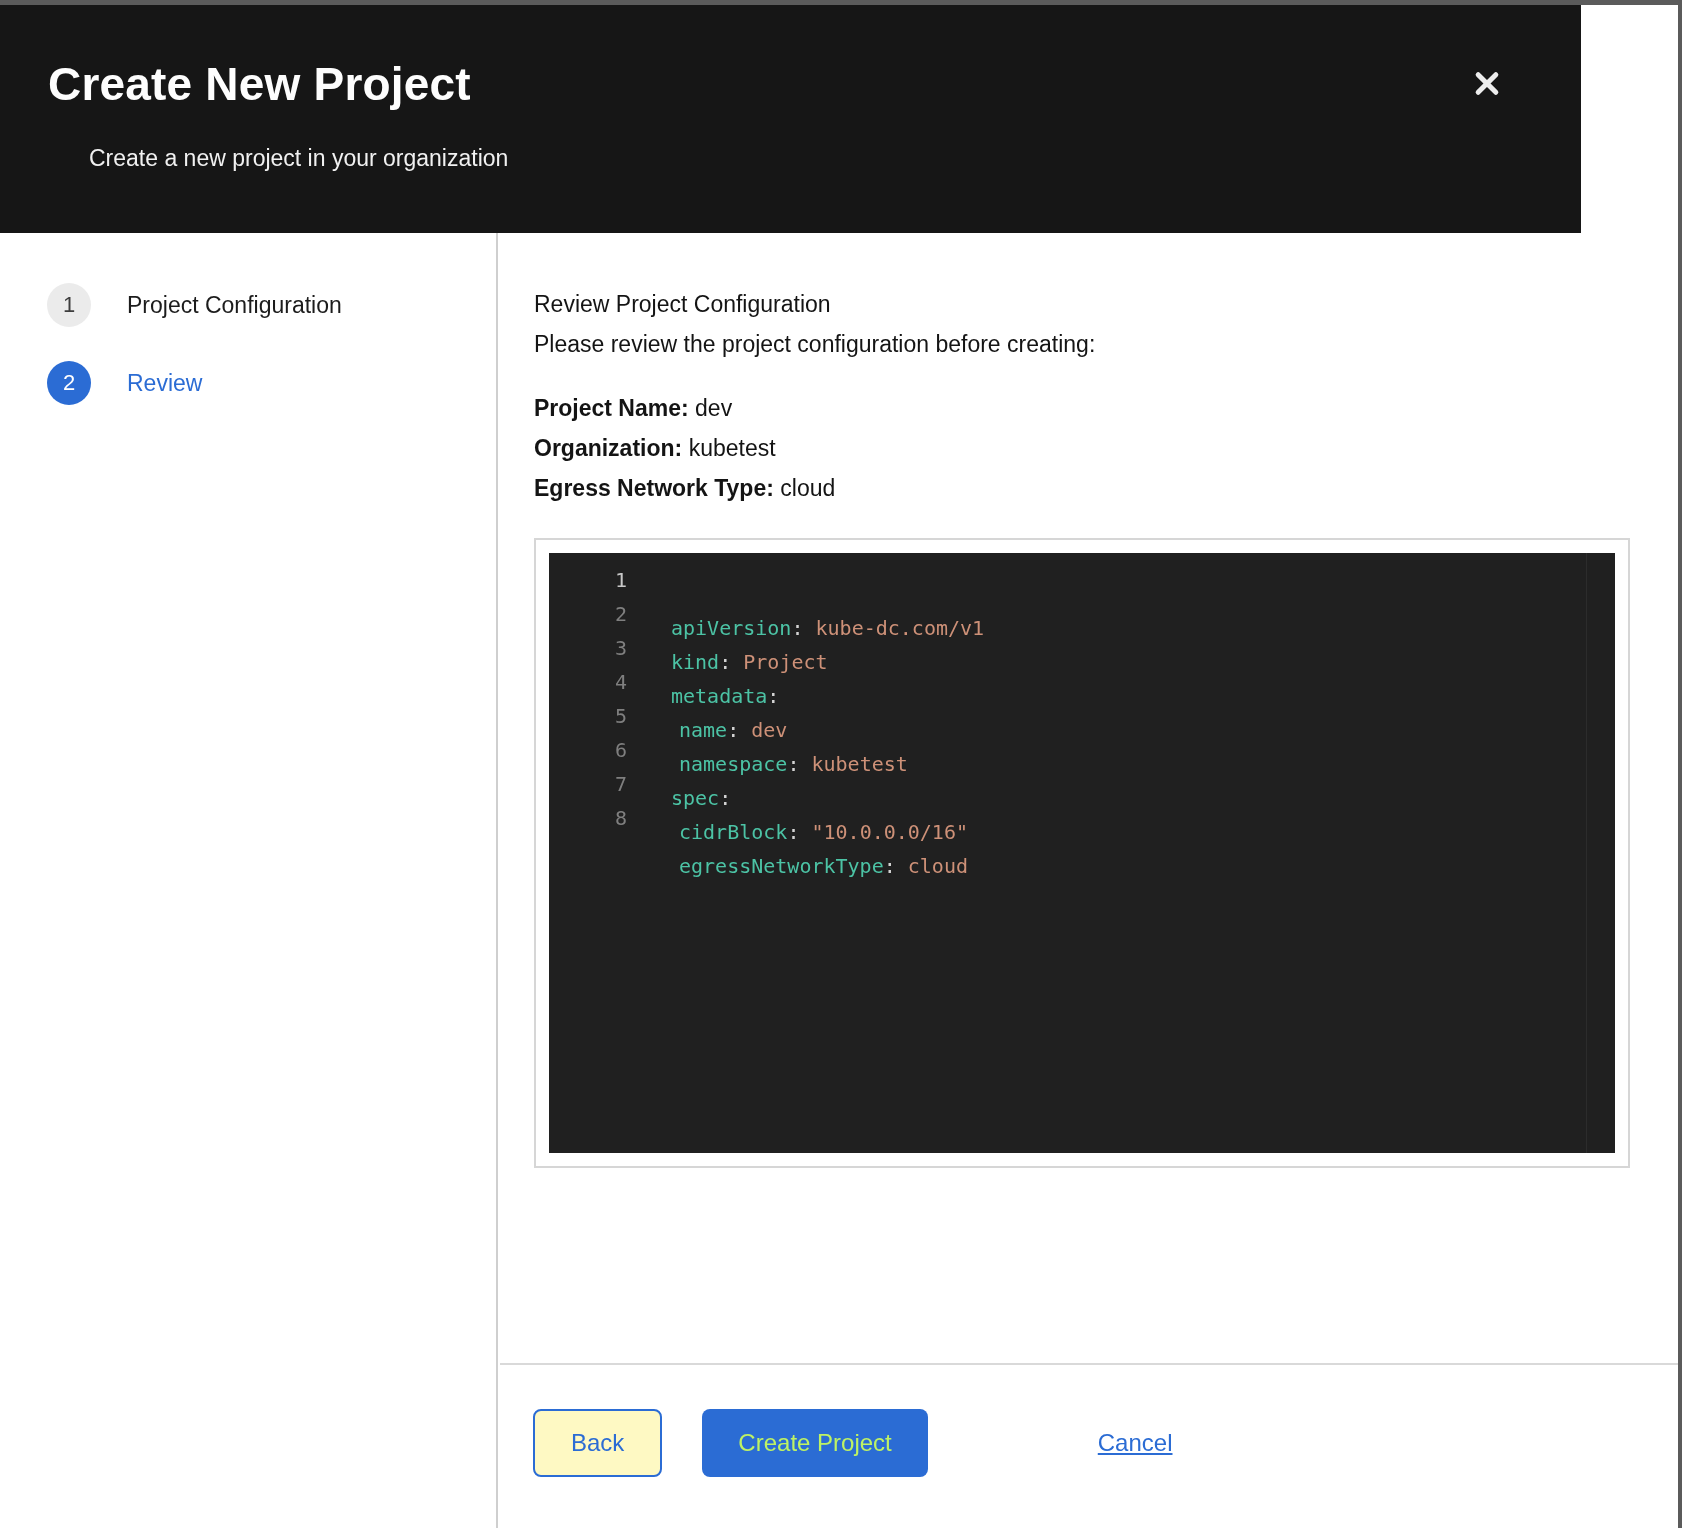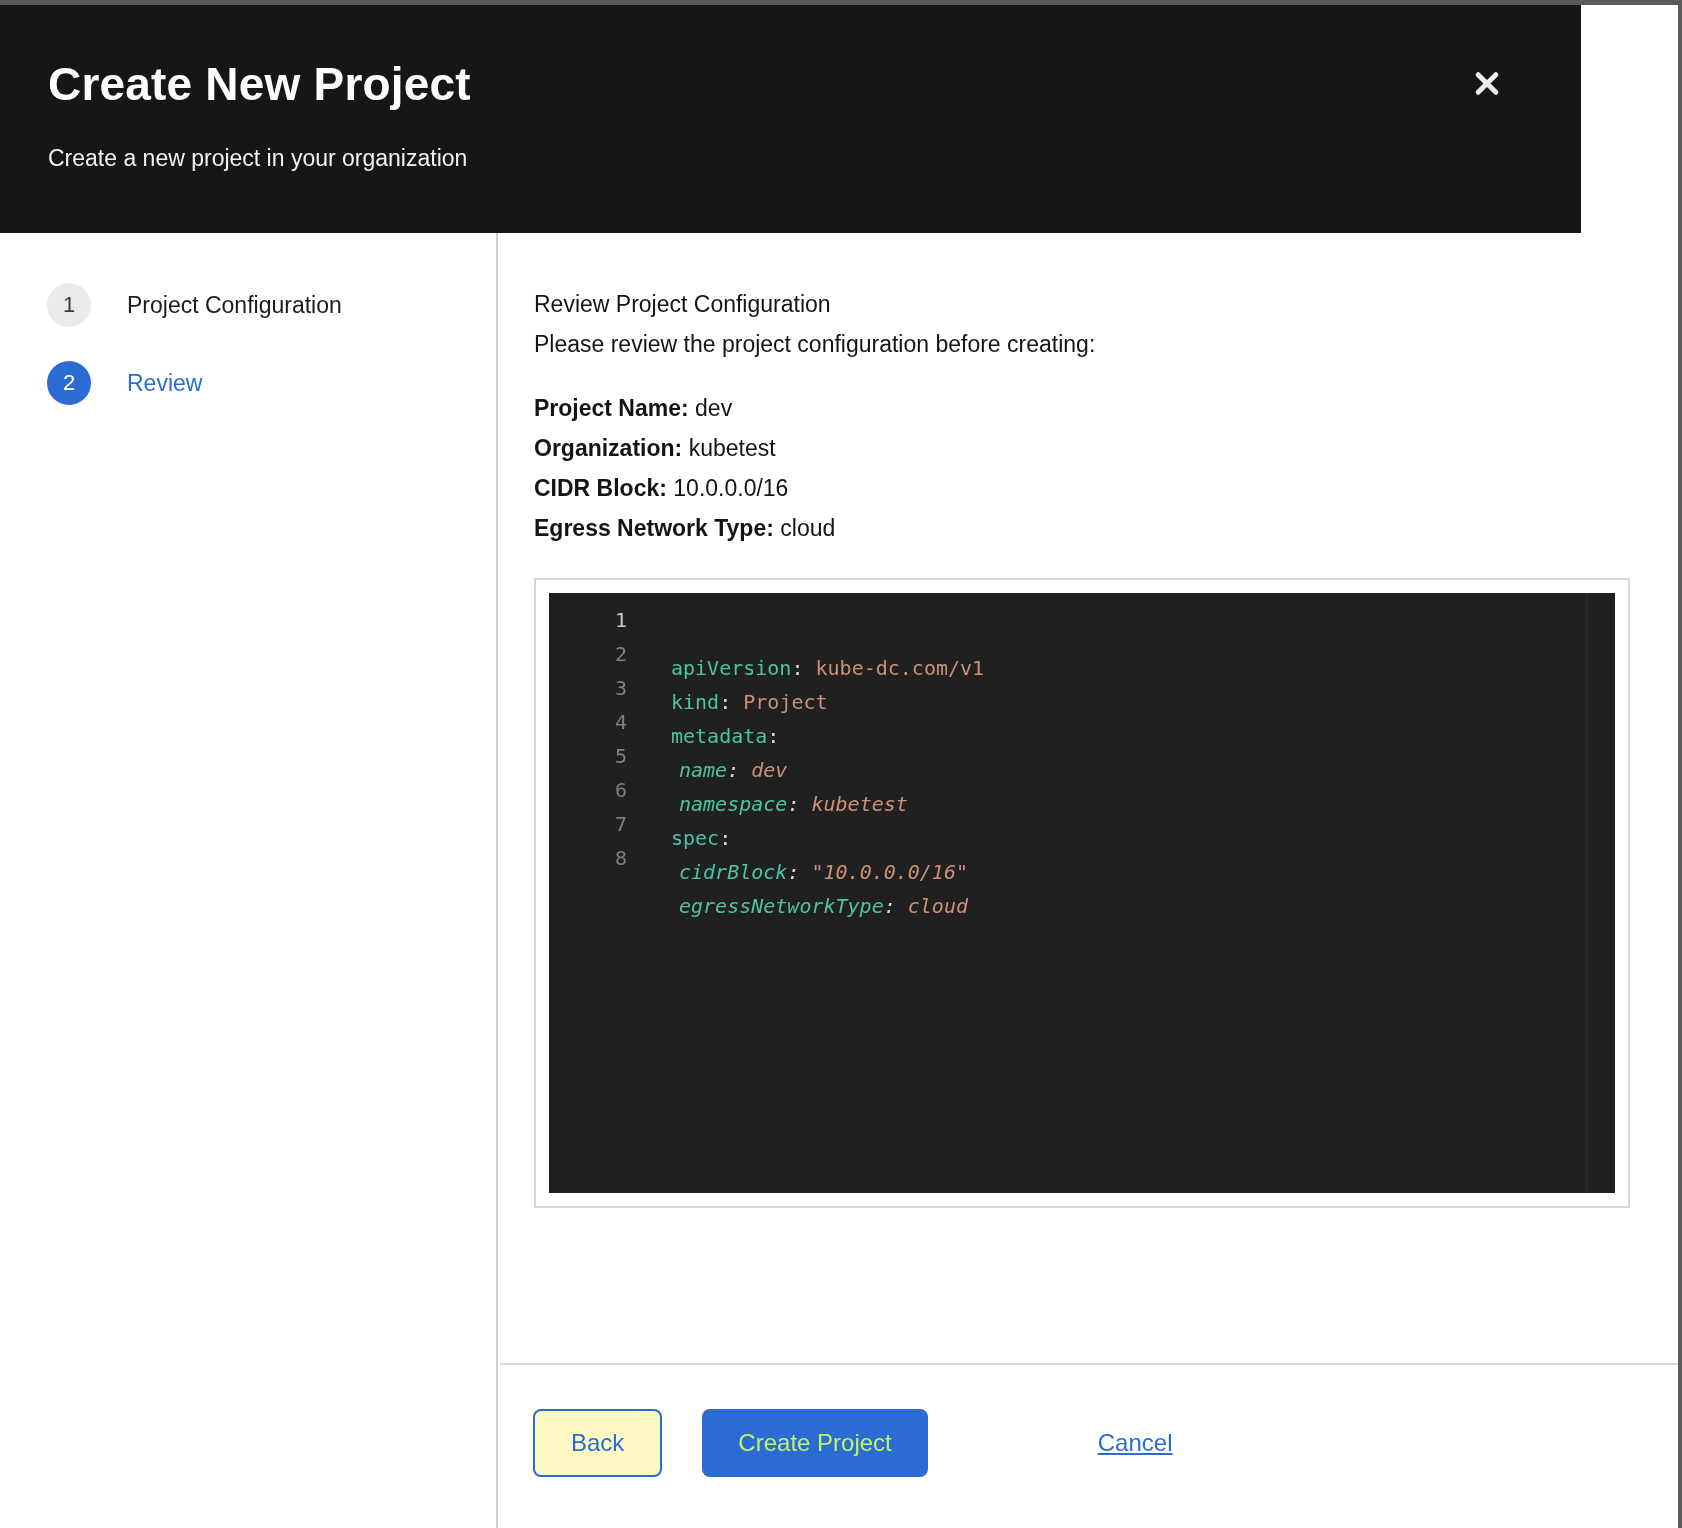--- a/index.html
+++ b/index.html
@@ -12,21 +12,21 @@
   
   .top-strip { position:absolute; left:0; top:0; width:1682px; height:5px; background:var(--frame-gray,#5b5b5b); }
   .right-strip { position:absolute; right:0; top:0; width:4px; height:1528px; background:var(--frame-gray,#5b5b5b); z-index:40; }
 
   
   .modal-header {
     position:absolute; left:0; top:5px; width:1581px; height:228px;
     background:var(--header-bg,#161616); color:#ffffff; padding:52px 0 0 48px;
   }
   .modal-title { font-size:46px; font-weight:700; letter-spacing:.2px; line-height:54px; color:#fdfdfd; }
-  .modal-subtitle { margin-top:34px; font-size:23px; font-weight:400; color:#f1f1f1; }
+  .modal-subtitle { margin-top:34px; font-size:23px; font-weight:400; color:#f1f1f1;margin-left:41px; }
   .close-btn {
     position:absolute; top:56px; right:72px; width:44px; height:44px;
     background:transparent; border:none; cursor:pointer;
   }
   .close-btn .bar { position:absolute; left:7px; top:20px; width:30px; height:5px; border-radius:3px; background:#ededed; }
   .close-btn .bar1 { transform:rotate(45deg); }
   .close-btn .bar2 { transform:rotate(-45deg); }
 
   
   .modal-body { position:absolute; left:0; top:233px; width:1678px; bottom:0; }
@@ -58,21 +58,21 @@
     position:relative; background:var(--editor-bg,#202020); height:600px; overflow:hidden;
     padding:10px 0 0 12px; font-family:"DejaVu Sans Mono", monospace; font-size:20px;
   }
   .ruler-line { position:absolute; right:28px; top:0; bottom:0; width:1px; background:#2c2c2c; }
   .ed-line { display:flex; height:34px; line-height:34px; }
   .ed-num { width:66px; text-align:right; color:var(--line-number,#7f7f7f); flex:0 0 66px; }
   .ed-code { position:relative; flex:1; margin-left:40px; padding-left:4px; white-space:pre;margin-top:48px; }
   .ed-line.active .ed-num { color:var(--line-number-active,#c8c8c8); }
   .ed-line.active .ed-code { background:var(--editor-active-line-bg,#272727); box-shadow:inset 0 0 0 1px #313131; }
   .ed-line.ind-1 .ed-code::before { content:""; position:absolute; left:4px; top:0; bottom:0; width:1px; background:#3a3a3a; }
-  .ed-line.ind-1 .ed-text { padding-left:8px; display:inline-block;font-style:italic; }
+  .ed-line.ind-1 .ed-text { padding-left:8px; display:inline-block; }
   .ed-key { color:var(--syntax-key,#4cc3a5); }
   .ed-colon { color:var(--syntax-punct,#d4d4d4); }
   .ed-val { color:var(--syntax-value,#ce9178); }
   .caret { position:absolute; left:2px; top:3px; bottom:3px; width:3px; background:#cfcfcf; display:none; }
   .ed-line.active .caret { display:block; }
 
   
   .footer-divider { position:absolute; left:500px; right:4px; top:1363px; height:2px; background:#d9d9d9; }
   .modal-footer { position:absolute; left:533px; top:1409px; display:flex; align-items:center; gap:40px; }
   .btn { font-family:"Liberation Sans", sans-serif; font-size:24px; height:68px; border-radius:8px; cursor:pointer; }
@@ -114,24 +114,20 @@
       <div class="review-instruction">Please review the project configuration before creating:</div>
 
       <div class="review-fields">
         <div class="field-row">
           <span class="field-label">Project Name:</span>
           <span class="field-value"> dev</span>
         </div>
         <div class="field-row">
           <span class="field-label">Organization:</span>
           <span class="field-value"> kubetest</span>
-        </div>
-        <div class="field-row">
-          <span class="field-label">CIDR Block:</span>
-          <span class="field-value"> 10.0.0.0/16</span>
         </div>
         <div class="field-row">
           <span class="field-label">Egress Network Type:</span>
           <span class="field-value"> cloud</span>
         </div>
       </div>
 
       <div class="editor-shell">
         <div class="editor-dark" id="editor-dark">
           <div class="ruler-line"></div>

